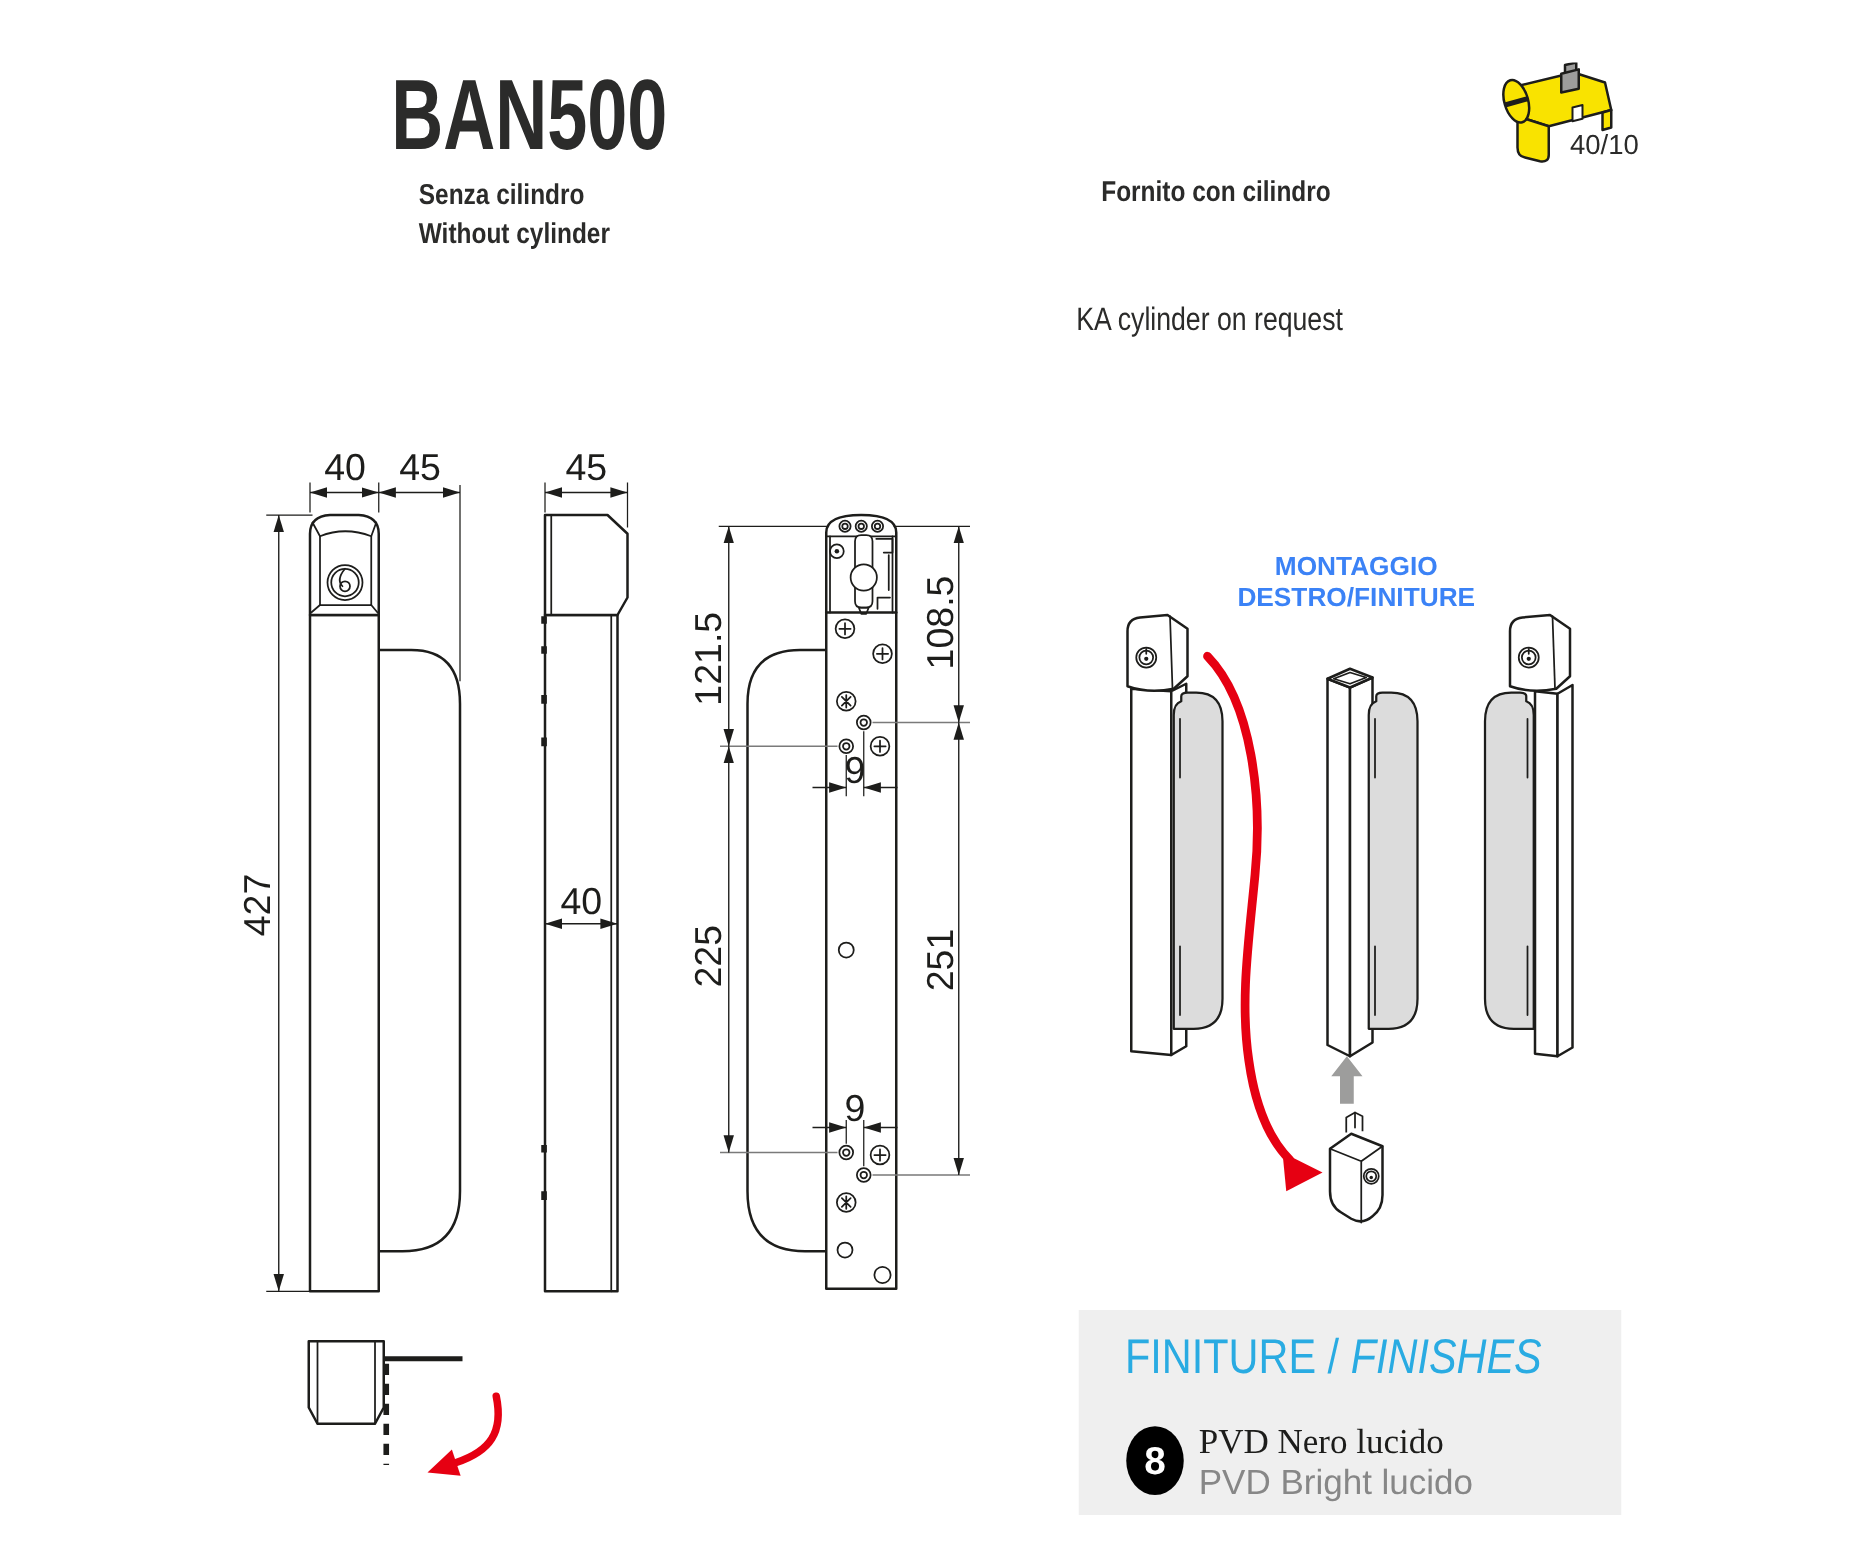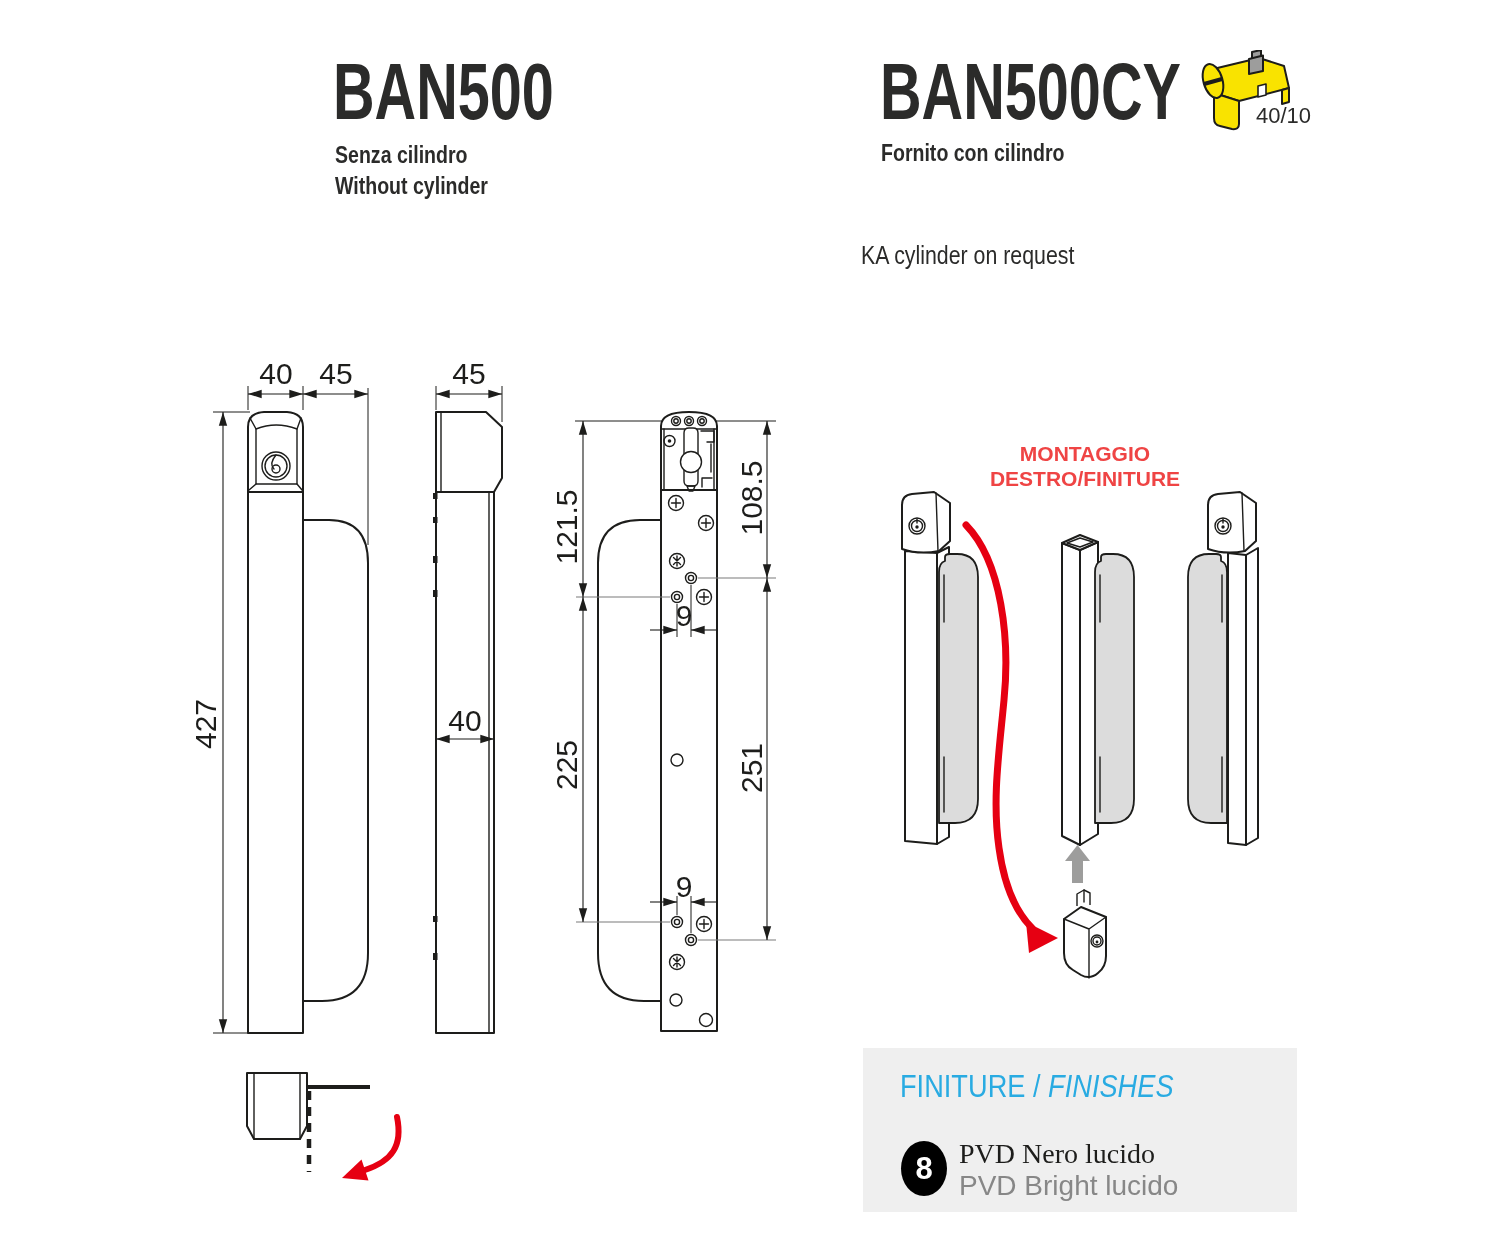--- a/index.html
+++ b/index.html
@@ -3,27 +3,27 @@
 <meta charset="utf-8">
 <style>
   * { margin:0; padding:0; box-sizing:border-box; }
   html,body { background:#fff; }
   .page { position:relative; width:1500px; height:1250px; background:#ffffff; overflow:hidden;
           font-family:"Liberation Sans", sans-serif; color:#2b2b2a; }
   .abs { position:absolute; }
   .cond { display:inline-block; transform:scaleX(.72); transform-origin:0 50%; white-space:nowrap; }
   .cond85 { display:inline-block; transform:scaleX(.85); transform-origin:0 50%; white-space:nowrap; }
   .cond82 { display:inline-block; transform:scaleX(.82); transform-origin:0 50%; white-space:nowrap; }
-  .code { font-weight:bold; font-size:80px; line-height:80px; color:#2b2b2a;margin-left:20px; }
+  .code { font-weight:bold; font-size:80px; line-height:80px; color:#2b2b2a; }
   .sub-b { font-weight:bold; font-size:23px; line-height:28px; color:#2b2b2a;margin-left:20px; }
   .sub-r { font-weight:normal; font-size:26px; line-height:27px; color:#2b2b2a; }
   .cylsize { font-size:22px; line-height:22px; color:#2b2b2a; }
-  .mont-title { width:310px; text-align:center; font-weight:bold; font-size:21px; line-height:25px; color:#ef4444; }
+  .mont-title { width:310px; text-align:center; font-weight:bold; font-size:21px; line-height:25px; color:#3b82f6; }
   .fin-box { background:#efefef; }
-  .fin-title { font-size:32px; line-height:42px; color:#29abe2; white-space:nowrap; }
+  .fin-title { font-size:39px; line-height:42px; color:#29abe2; white-space:nowrap; }
   .fin-title .it { font-style:italic; }
   .fin-badge { width:46px; height:55px; border-radius:50%; background:#000; color:#fff;
                display:flex; align-items:center; justify-content:center;
                font-size:31px; font-weight:bold; }
   .fin-it { font-size:28px; line-height:30px; color:#1d1d1b; white-space:nowrap; }
   .fin-en { font-size:28px; line-height:30px; color:#878787; white-space:nowrap; }
   svg.drawings { position:absolute; left:0; top:0; }
   svg text { user-select:none; }
   .s2  { stroke:#1d1d1b; stroke-width:2; fill:none; stroke-linejoin:round; stroke-linecap:round; }
   .s2f { stroke:#1d1d1b; stroke-width:2; fill:#fff;  stroke-linejoin:round; stroke-linecap:round; }
@@ -43,23 +43,20 @@
   <div class="abs code" style="left:313px; top:52px;">
     <span class="cond">BAN500</span>
   </div>
   <div class="abs sub-b" style="left:315px; top:141px;">
     <span class="cond85">Senza cilindro</span>
   </div>
   <div class="abs sub-b" style="left:315px; top:172px;">
     <span class="cond85">Without cylinder</span>
   </div>
 
-  <div class="abs code" style="left:860px; top:52px;">
-    <span class="cond">BAN500CY</span>
-  </div>
   <div class="abs sub-b" style="left:861px; top:139px;">
     <span class="cond85">Fornito con cilindro</span>
   </div>
   <div class="abs sub-r" style="left:861px; top:242px;">
     <span class="cond82">KA cylinder on request</span>
   </div>
 
   <svg class="abs" style="left:1196px; top:50px;" width="120" height="92" viewBox="0 0 120 92">
     <g stroke="#1d1d1b" stroke-width="2" stroke-linejoin="round">
       <path d="M13,20 L63,8 L88,16 L93,38 L43,51 L18,43 Z" fill="#f9e300"></path>

